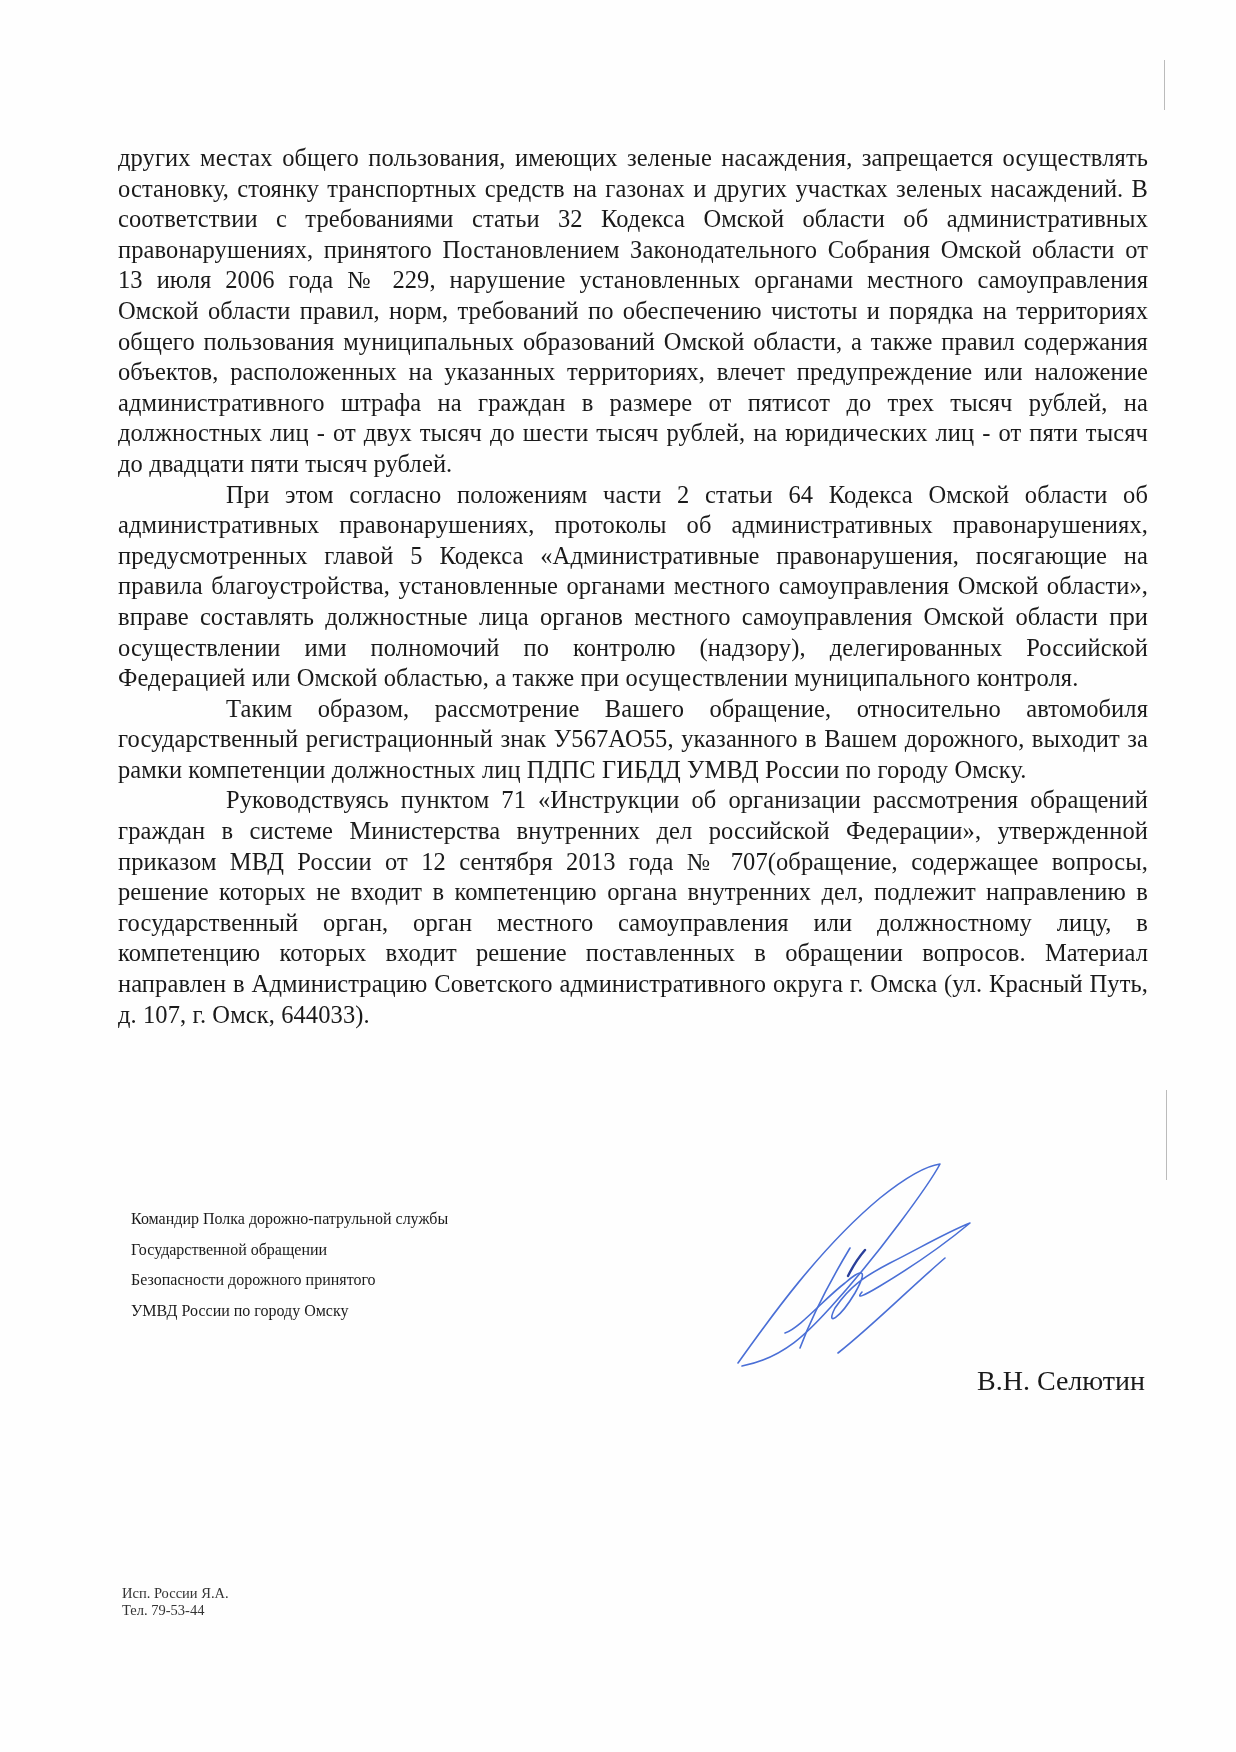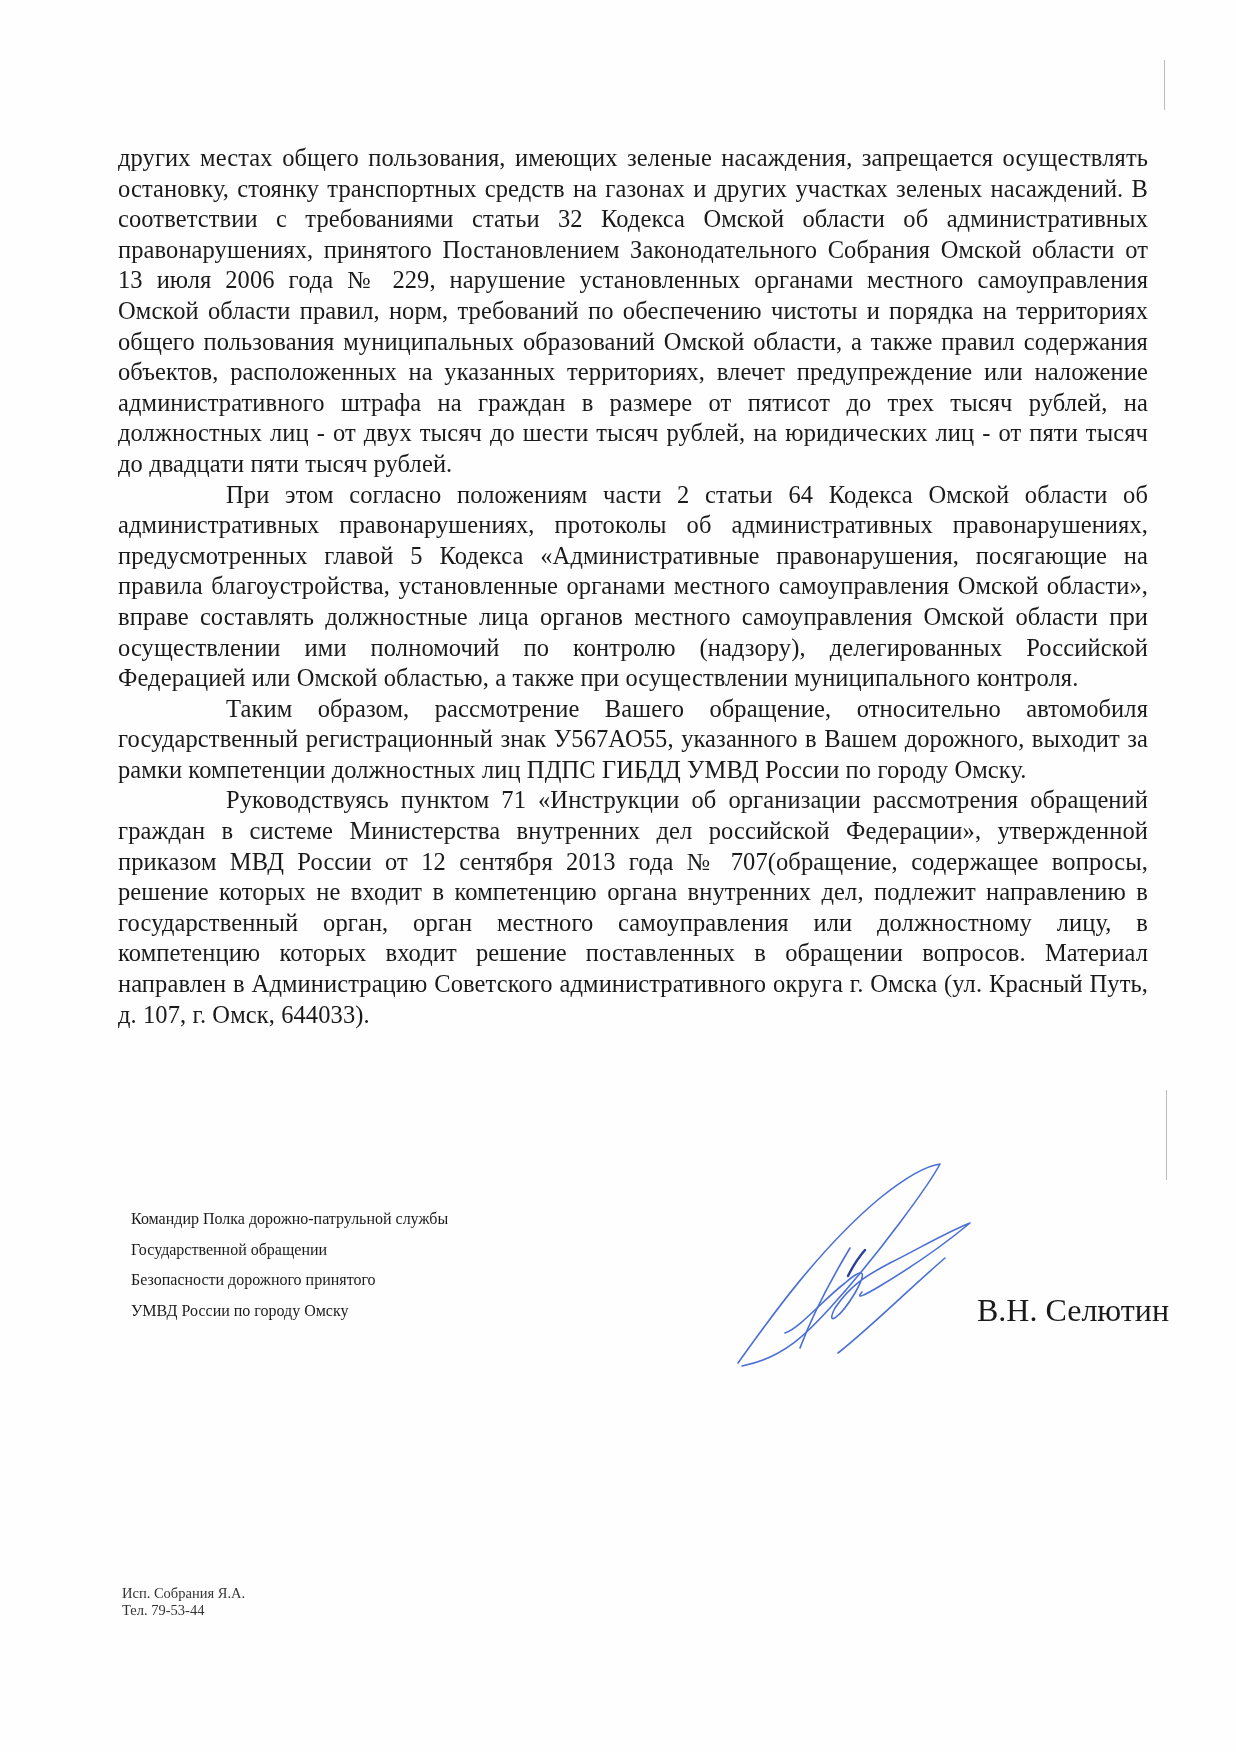--- a/index.html
+++ b/index.html
@@ -18,22 +18,22 @@
     margin-top: 21px;
   }
   .body-text p { margin: 0; }
   .body-text p.indent { text-indent: 108px; }
   .signature-block {
     position: absolute; left: 131px; top: 1204px;
     font-size: 16px; line-height: 30.6px;
   }
   .signature-block div { white-space: nowrap; }
   .signer-name {
-    position: absolute; left: 977px; top: 1295px;
-    font-size: 32px; line-height: 30px; white-space: nowrap;
+    position: absolute; left: 977px; top: 1366px;
+    font-size: 28px; line-height: 30px; white-space: nowrap;
   }
   .signature-svg { position: absolute; left: 730px; top: 1158px; width: 250px; height: 220px; }
   .executor {
     position: absolute; left: 122px; top: 1585px;
     font-size: 14.5px; line-height: 17px; color: #333;
   }
   .scan-mark { position: absolute; width: 1px; background: #bbb; }
 </style>
 </head>
 <body>
@@ -60,19 +60,19 @@
       <path d="M70 190 C 85 150, 105 115, 120 90"></path>
       <path d="M55 175 C 70 170, 95 140, 115 125 C 130 112, 140 108, 125 135 C 110 160, 95 170, 105 150 C 120 128, 135 118, 160 105 C 190 90, 215 75, 240 65 C 210 90, 180 110, 150 128 C 135 137, 125 142, 132 134"></path>
       <path d="M108 195 C 140 170, 180 130, 215 100"></path>
       <path d="M135 92 C 128 100, 122 110, 118 118" stroke-width="2.4" stroke="#2a3f9a"></path>
     </g>
   </svg>
 
   <div class="signer-name">В.Н. Селютин</div>
 
   <div class="executor">
-    <div>Исп. Собрания Я.А.</div>
+    <div>Исп. России Я.А.</div>
     <div>Тел. 79-53-44</div>
   </div>
 
   <div class="scan-mark" style="left:1164px; top:60px; height:50px;"></div>
   <div class="scan-mark" style="left:1166px; top:1090px; height:90px;"></div>
 </div>
 
 </body></html>

